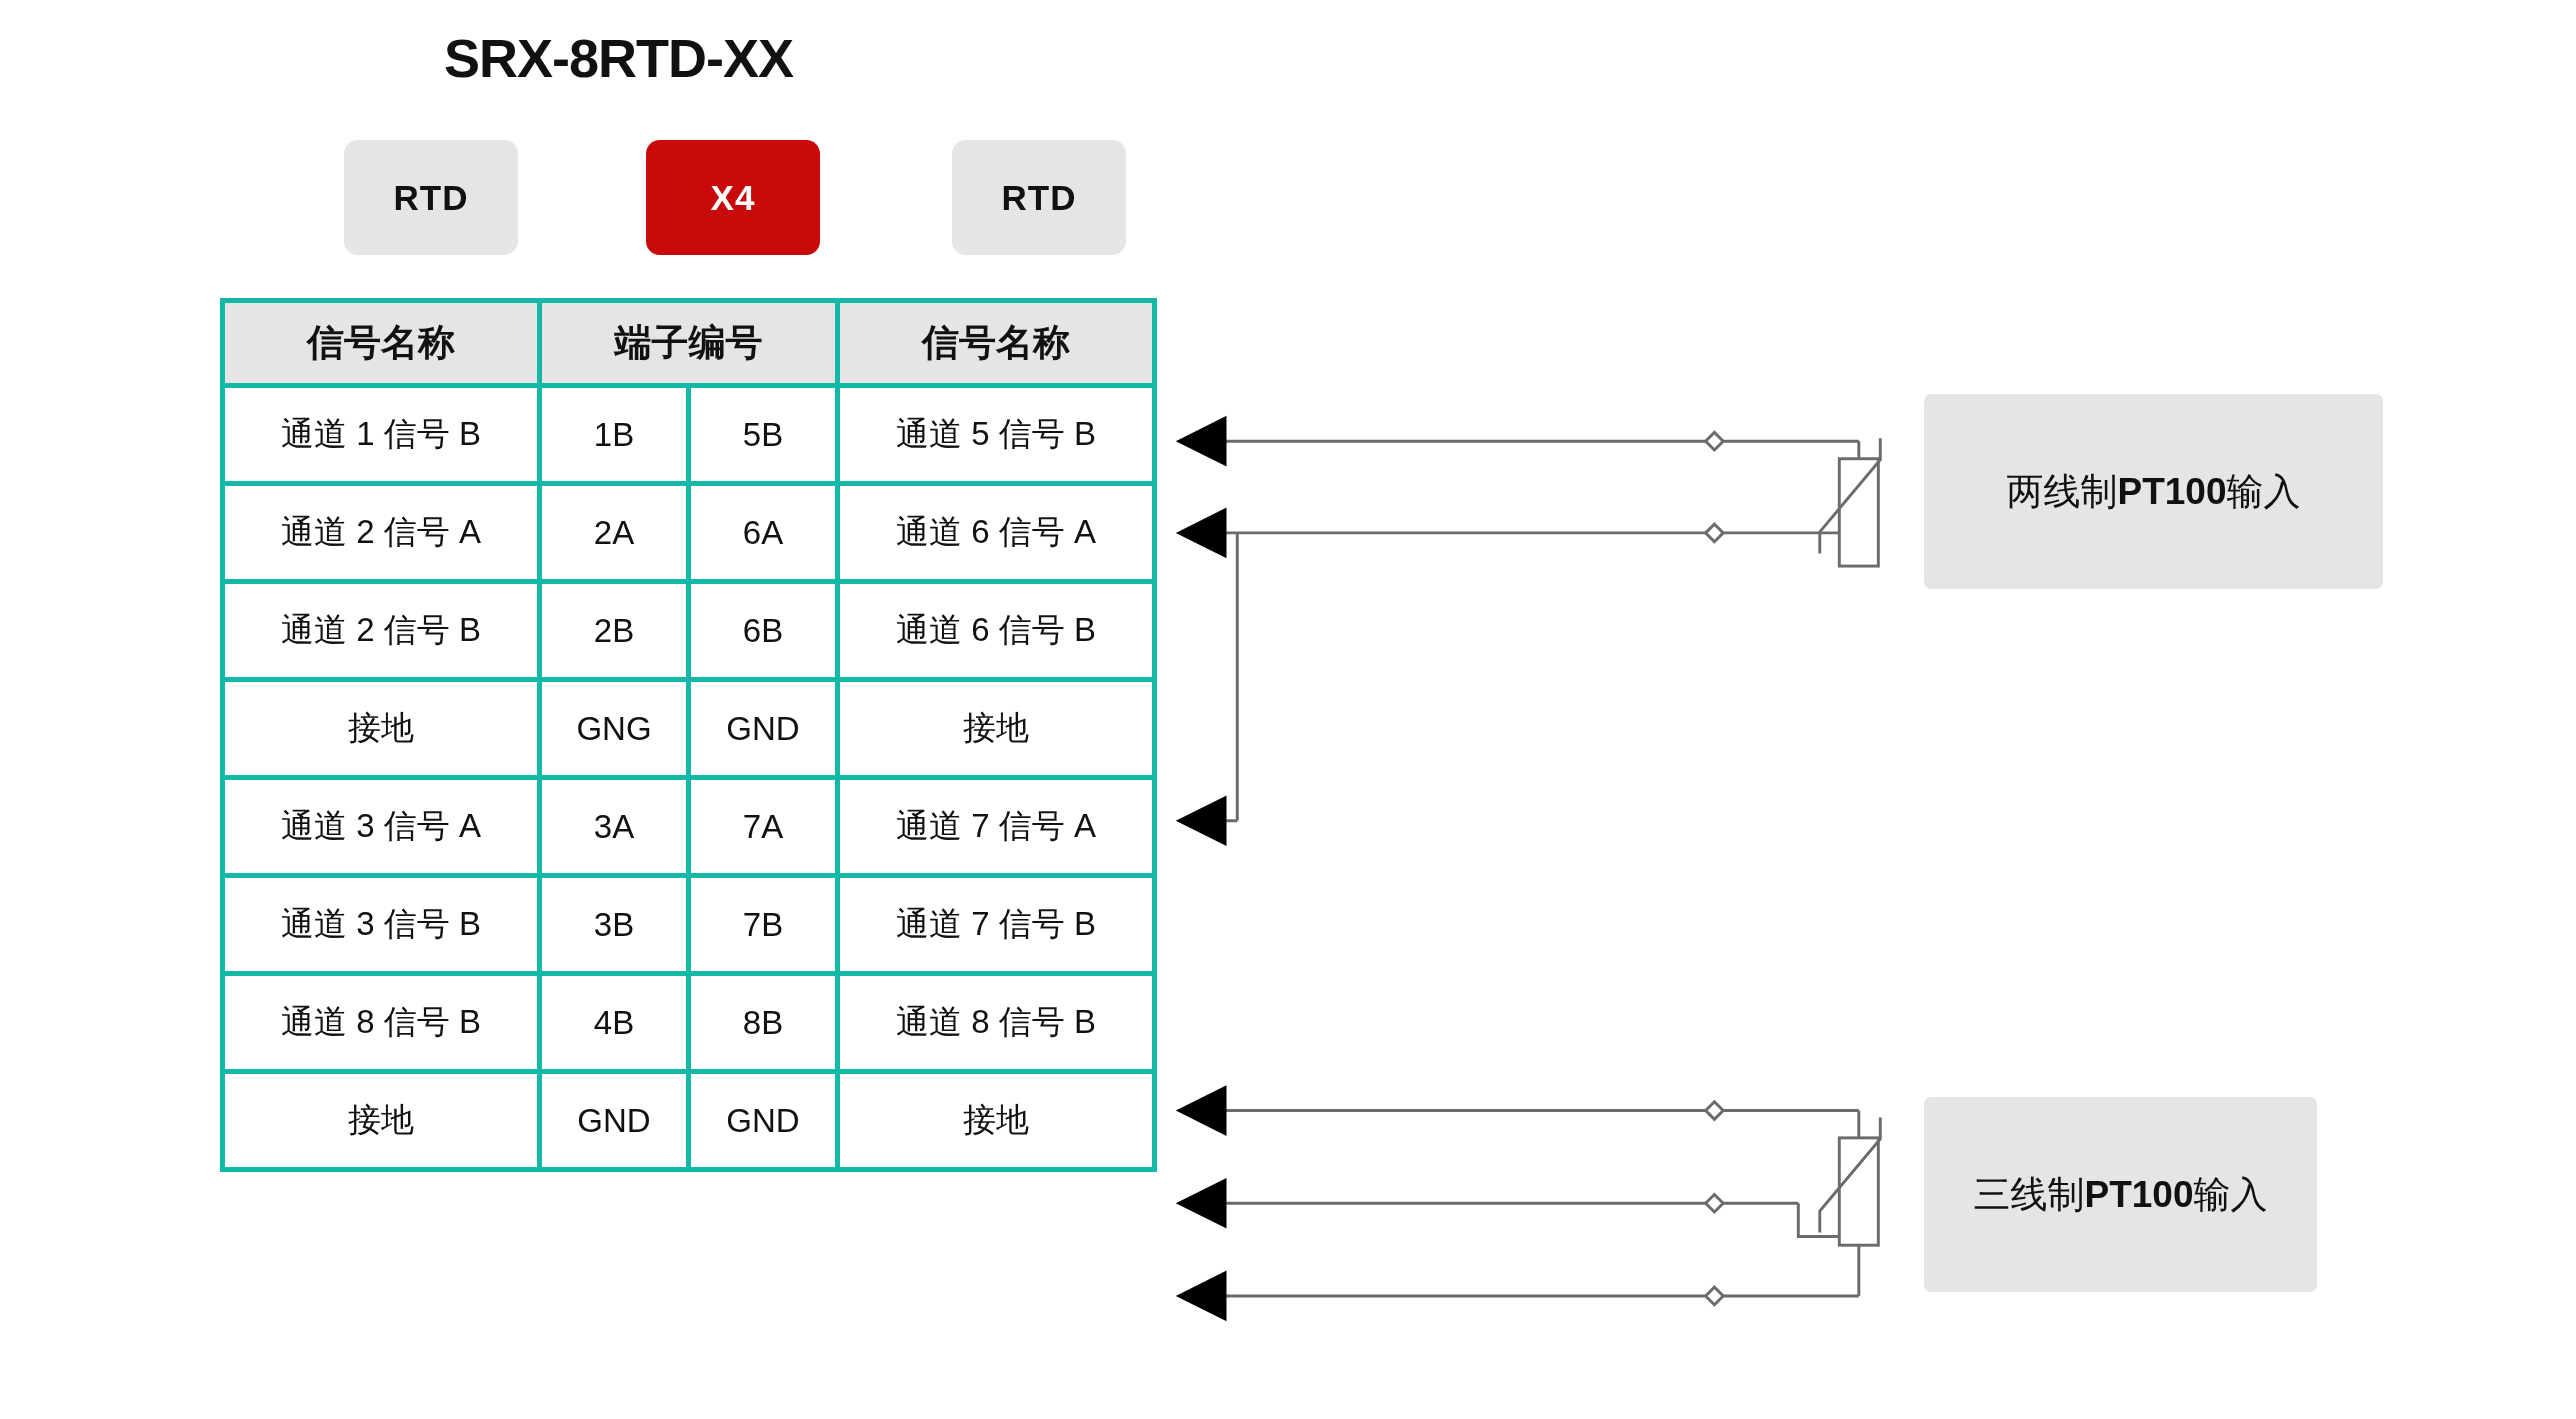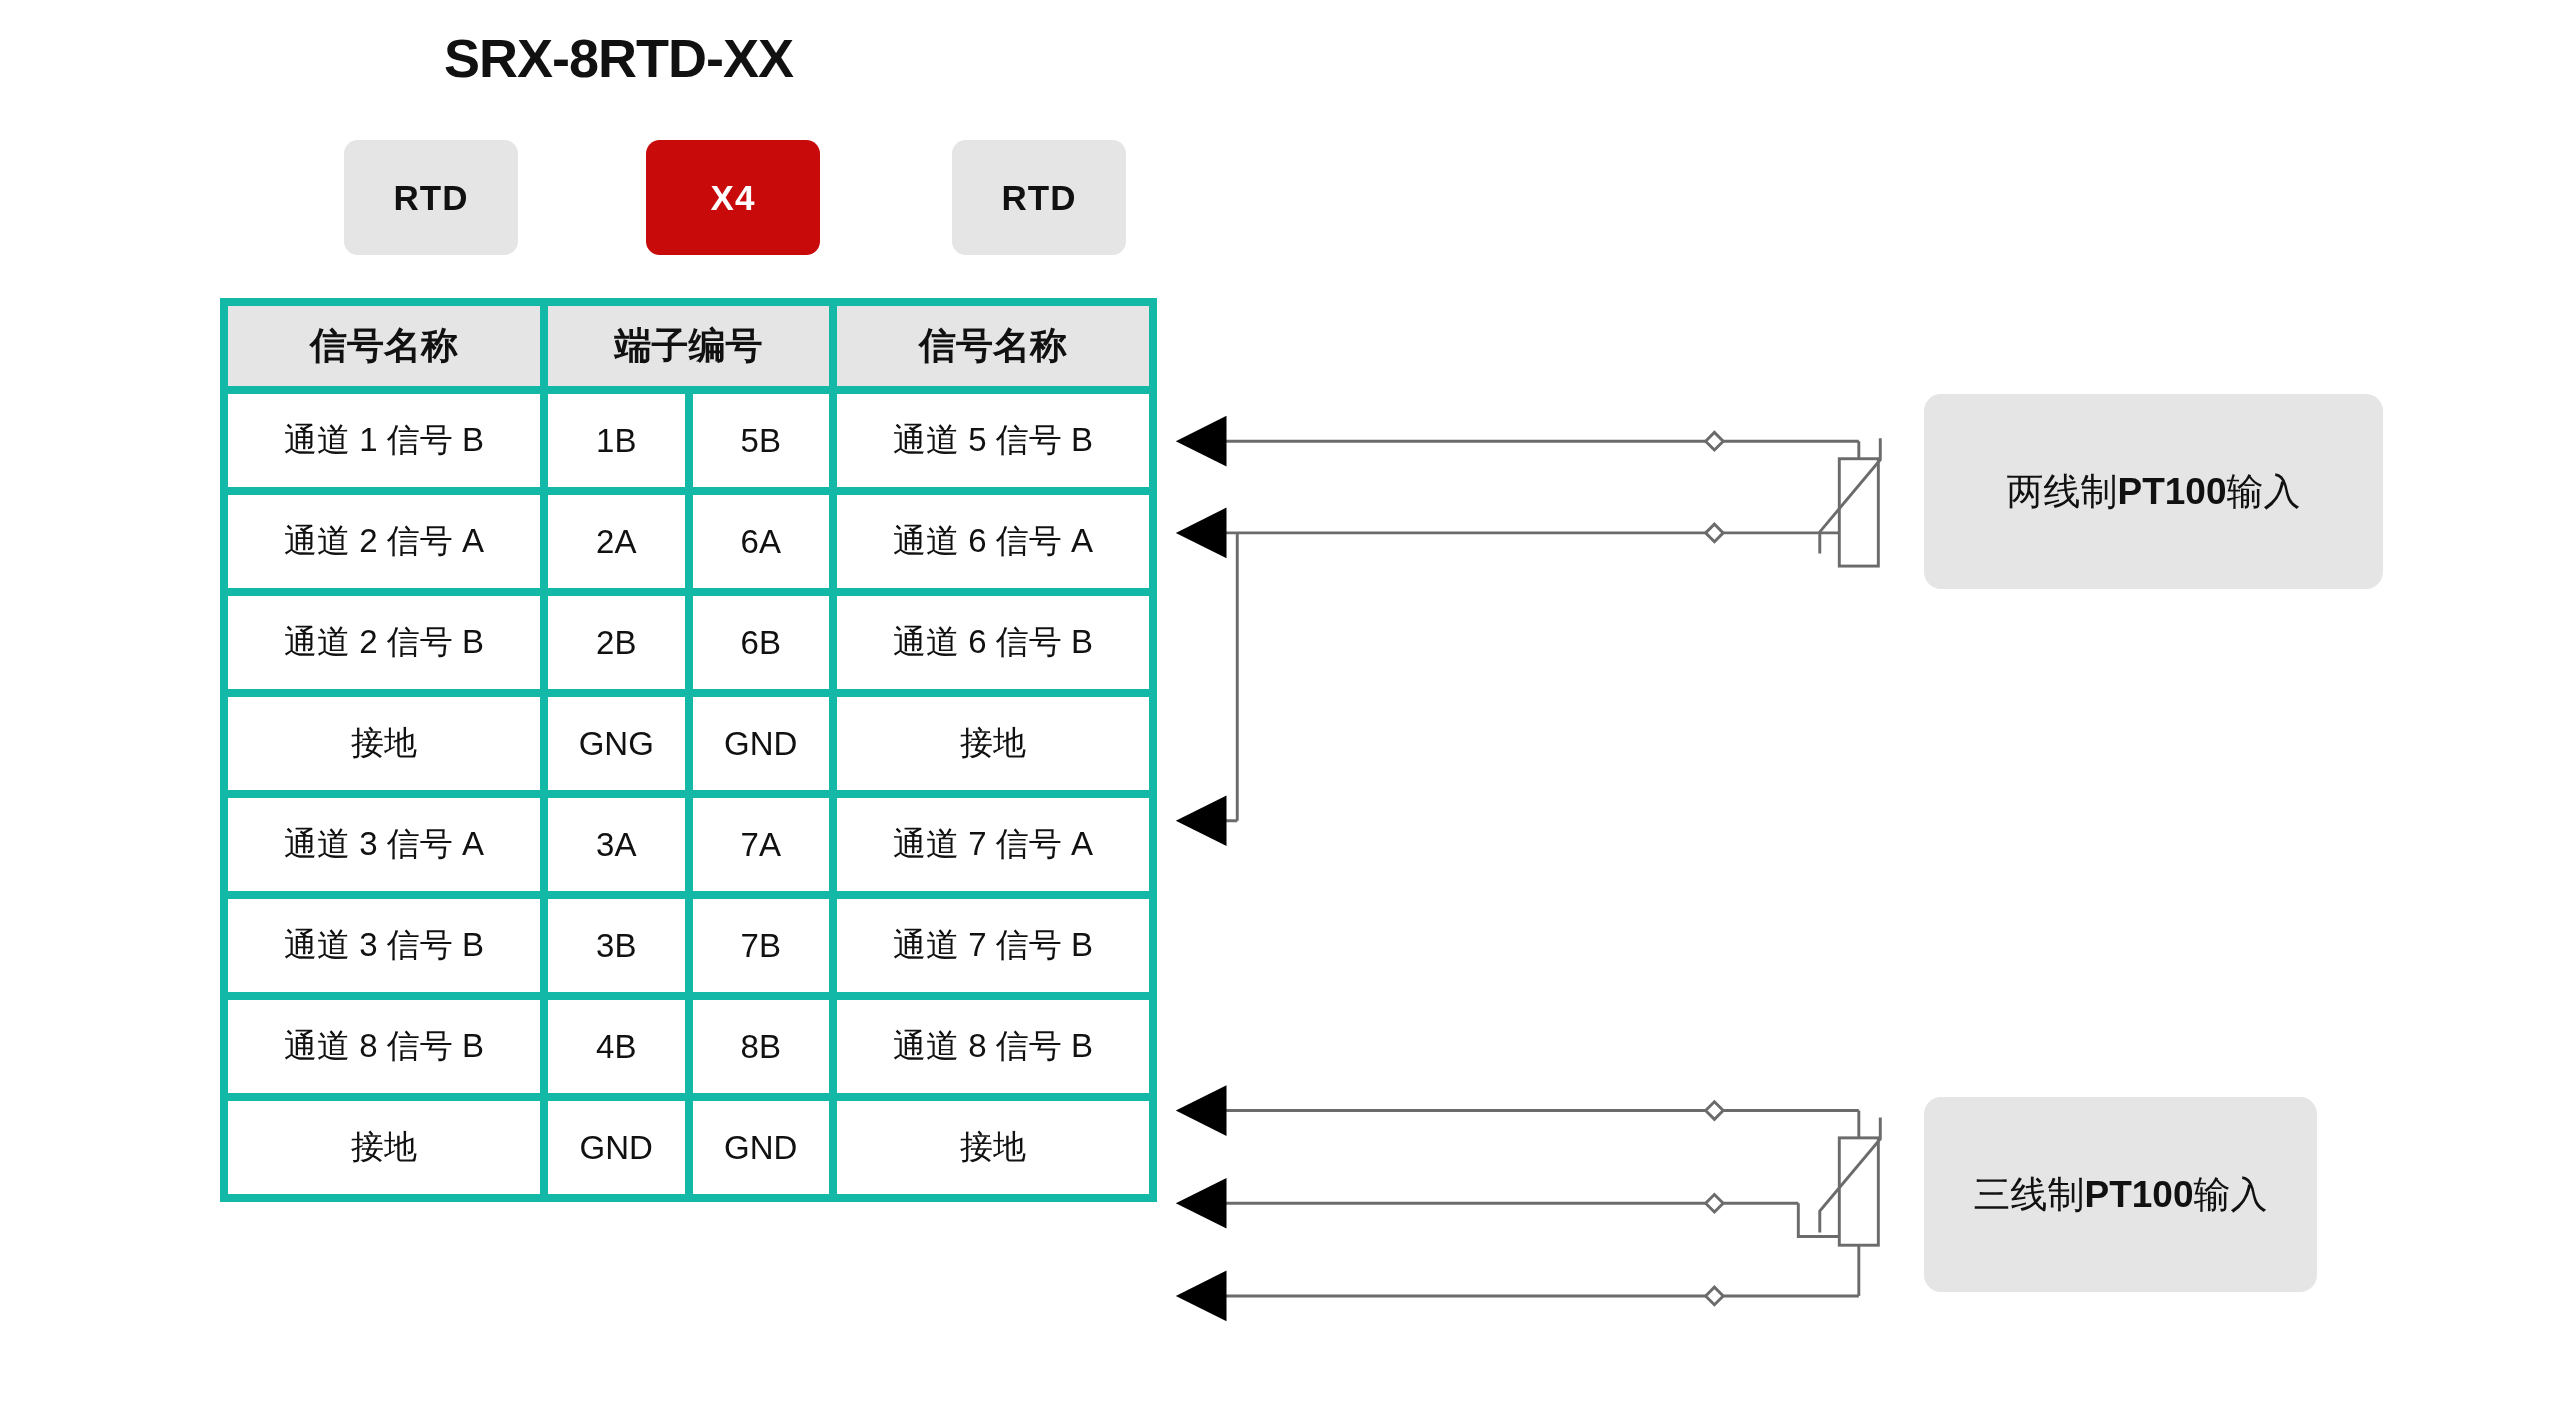--- a/index.html
+++ b/index.html
@@ -38,21 +38,21 @@
 
   
   #pinout-table{
     position:absolute;
     left:220px; top:298px;
     width:937px;
     border-collapse:collapse;
     table-layout:fixed;
   }
   #pinout-table th,#pinout-table td{
-    border:8px solid #14b8a6;
+    border:5px solid #14b8a6;
     text-align:center;
     color:#111111;
     font-weight:normal;
     padding:0;
   }
   #pinout-table th{
     background:#e6e5e5;
     height:80px;
     font-size:37px;
     font-weight:bold;
@@ -70,21 +70,21 @@
     position:absolute;
     left:0;top:0;
     width:2576px;height:1420px;
     pointer-events:none;
   }
 
   
   .callout{
     position:absolute;
     background:#e6e5e5;
-    border-radius:17px;
+    border-radius:7px;
     display:flex;align-items:center;justify-content:center;
     font-size:37px;
     color:#111111;
     white-space:nowrap;
   }
   .callout b{font-weight:bold;}
   #callout-2wire{left:1924px;top:394px;width:459px;height:195px;}
   #callout-3wire{left:1924px;top:1097px;width:393px;height:195px;}
 </style>
 </head>

